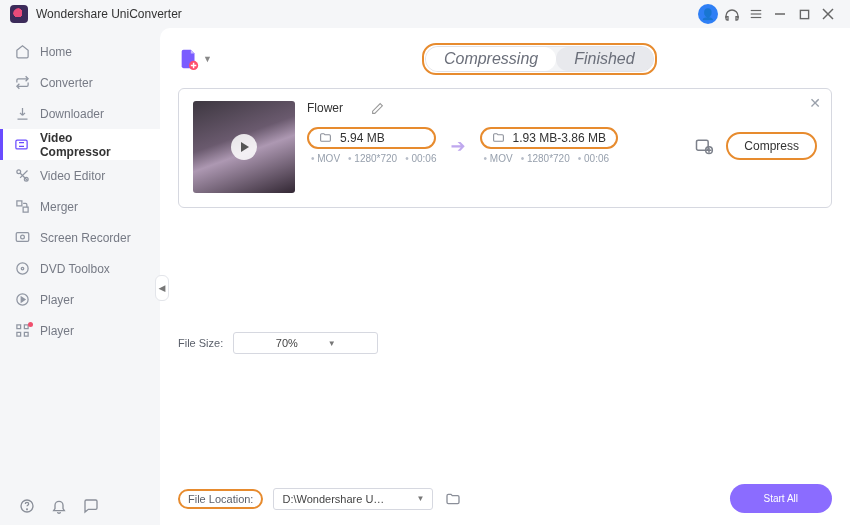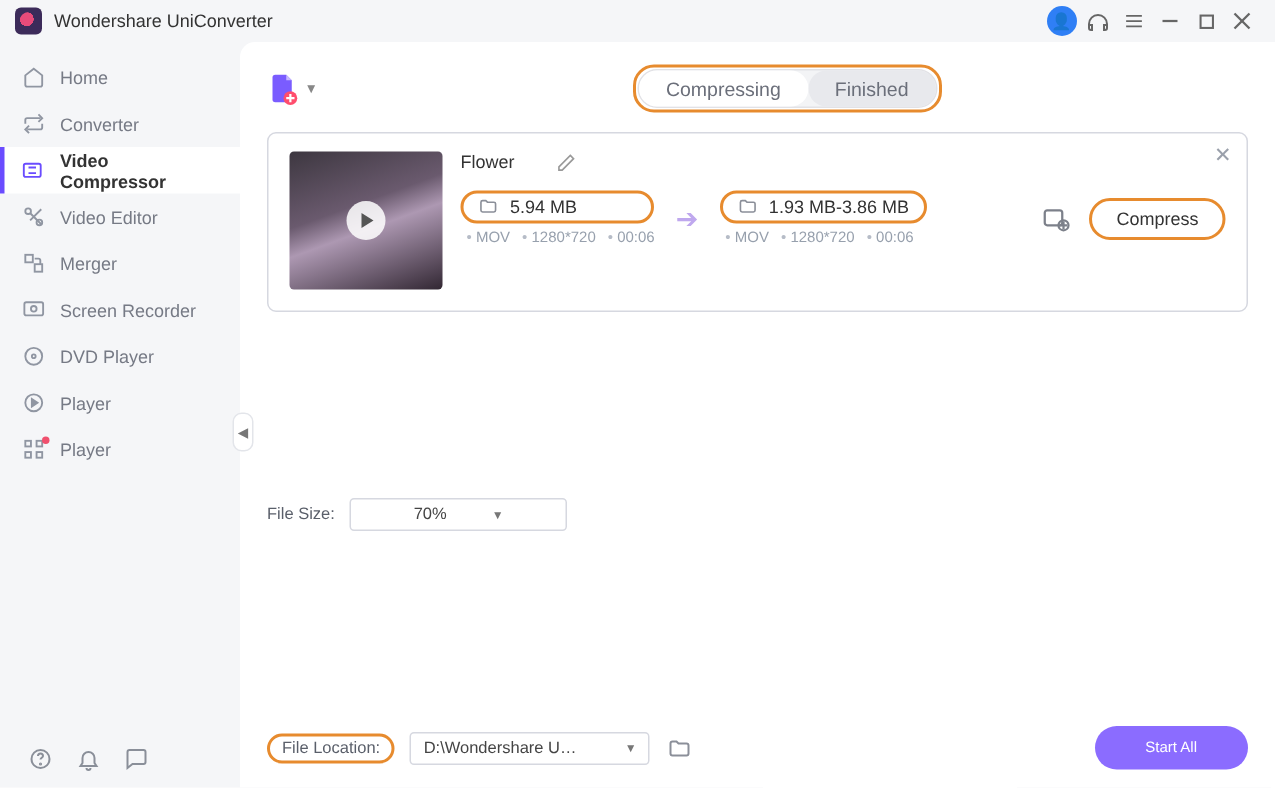--- a/index.html
+++ b/index.html
@@ -29,21 +29,21 @@
 .collapse-handle { position:absolute; top: 275px; left:155px; width:14px; height:26px; background:#fff; border:1px solid #e3e5ea; border-radius:6px; display:flex; align-items:center; justify-content:center; font-size:9px; color:#777; z-index:5; cursor:pointer;}
 
 .content { flex:1; background:#fff; border-radius:10px 0 0 0; padding: 10px 18px 0 18px; display:flex; flex-direction:column; min-width:0; position:relative; }
 
 .content-top { display:flex; align-items:center; height:42px; }
 .add-file { width:22px; height:22px; position:relative; cursor:pointer; }
 .add-file svg { width:22px; height:22px; }
 .add-chevron { font-size:9px; color:#888; margin-left:3px; cursor:pointer; }
 
 .tab-holder { margin-left: 210px; display:flex; border:1px solid #e2e2e6; border-radius:14px; background:#f3f4f6; height:26px; }
-.tab { padding:0 18px; font-size:13px; color:#6b6f7a; display:flex; align-items:center; border-radius:13px; cursor:pointer; }
+.tab { padding:0 18px; font-size:16px; color:#6b6f7a; display:flex; align-items:center; border-radius:13px; cursor:pointer;font-style:italic; }
 .tab.compressing { background:#fff; }
 .tab.finished { background:#e8e9ed; position:relative; }
 .highlight-finished { border:2px solid #e78b2e; border-radius:14px; padding:1px; }
 
 .file-card { border:1px solid #d6d8e0; border-radius:6px; padding:12px 14px 14px 14px; display:flex; gap:12px; position:relative; margin-top:8px; }
 .file-card .close { position:absolute; top:6px; right:10px; font-size:14px; color:#9aa0ab; cursor:pointer; }
 
 .thumb { width:102px; height:92px; background: linear-gradient(160deg, #3d3740 0%, #6a5a6e 40%, #ad98b2 55%, #322733 100%); border-radius:3px; position:relative; display:flex; align-items:center; justify-content:center; }
 .thumb .play { width:26px; height:26px; border-radius:50%; background:rgba(255,255,255,.85); display:flex; align-items:center; justify-content:center; }
 .thumb .play::after { content:""; border-left:8px solid #555; border-top:5px solid transparent; border-bottom:5px solid transparent; margin-left:2px; }
@@ -132,20 +132,28 @@
         <span>Home</span>
       </div>
       <div class="side-item">
         <span class="ic">
             <svg width="15" height="15" viewBox="0 0 24 24" fill="none" stroke="currentColor" stroke-width="2">
               <path d="M17 2l4 4-4 4M3 12V8a2 2 0 012-2h14M7 22l-4-4 4-4M21 12v4a2 2 0 01-2 2H5"></path>
             </svg>
           </span>
         <span>Converter</span>
       </div>
+      <div class="side-item">
+        <span class="ic">
+            <svg width="15" height="15" viewBox="0 0 24 24" fill="none" stroke="currentColor" stroke-width="2">
+              <path d="M12 3v12m0 0l-4-4m4 4l4-4M4 21h16"></path>
+            </svg>
+          </span>
+        <span>Downloader</span>
+      </div>
       <div class="side-item active">
         <span class="ic">
             <svg width="15" height="15" viewBox="0 0 24 24" fill="none" stroke="currentColor" stroke-width="2">
               <rect x="3" y="5" width="18" height="14" rx="2"></rect>
               <path d="M8 9h8M8 15h8"></path>
             </svg>
           </span>
         <span>Video Compressor</span>
       </div>
       <div class="side-item">
@@ -177,21 +185,21 @@
           </span>
         <span>Screen Recorder</span>
       </div>
       <div class="side-item">
         <span class="ic">
             <svg width="15" height="15" viewBox="0 0 24 24" fill="none" stroke="currentColor" stroke-width="2">
               <circle cx="12" cy="12" r="9"></circle>
               <circle cx="12" cy="12" r="2"></circle>
             </svg>
           </span>
-        <span>DVD Player</span>
+        <span>DVD Toolbox</span>
       </div>
       <div class="side-item">
         <span class="ic">
             <svg width="15" height="15" viewBox="0 0 24 24" fill="none" stroke="currentColor" stroke-width="2">
               <circle cx="12" cy="12" r="9"></circle>
               <path d="M10 8l6 4-6 4z" fill="currentColor"></path>
             </svg>
           </span>
         <span>Player</span>
       </div>

